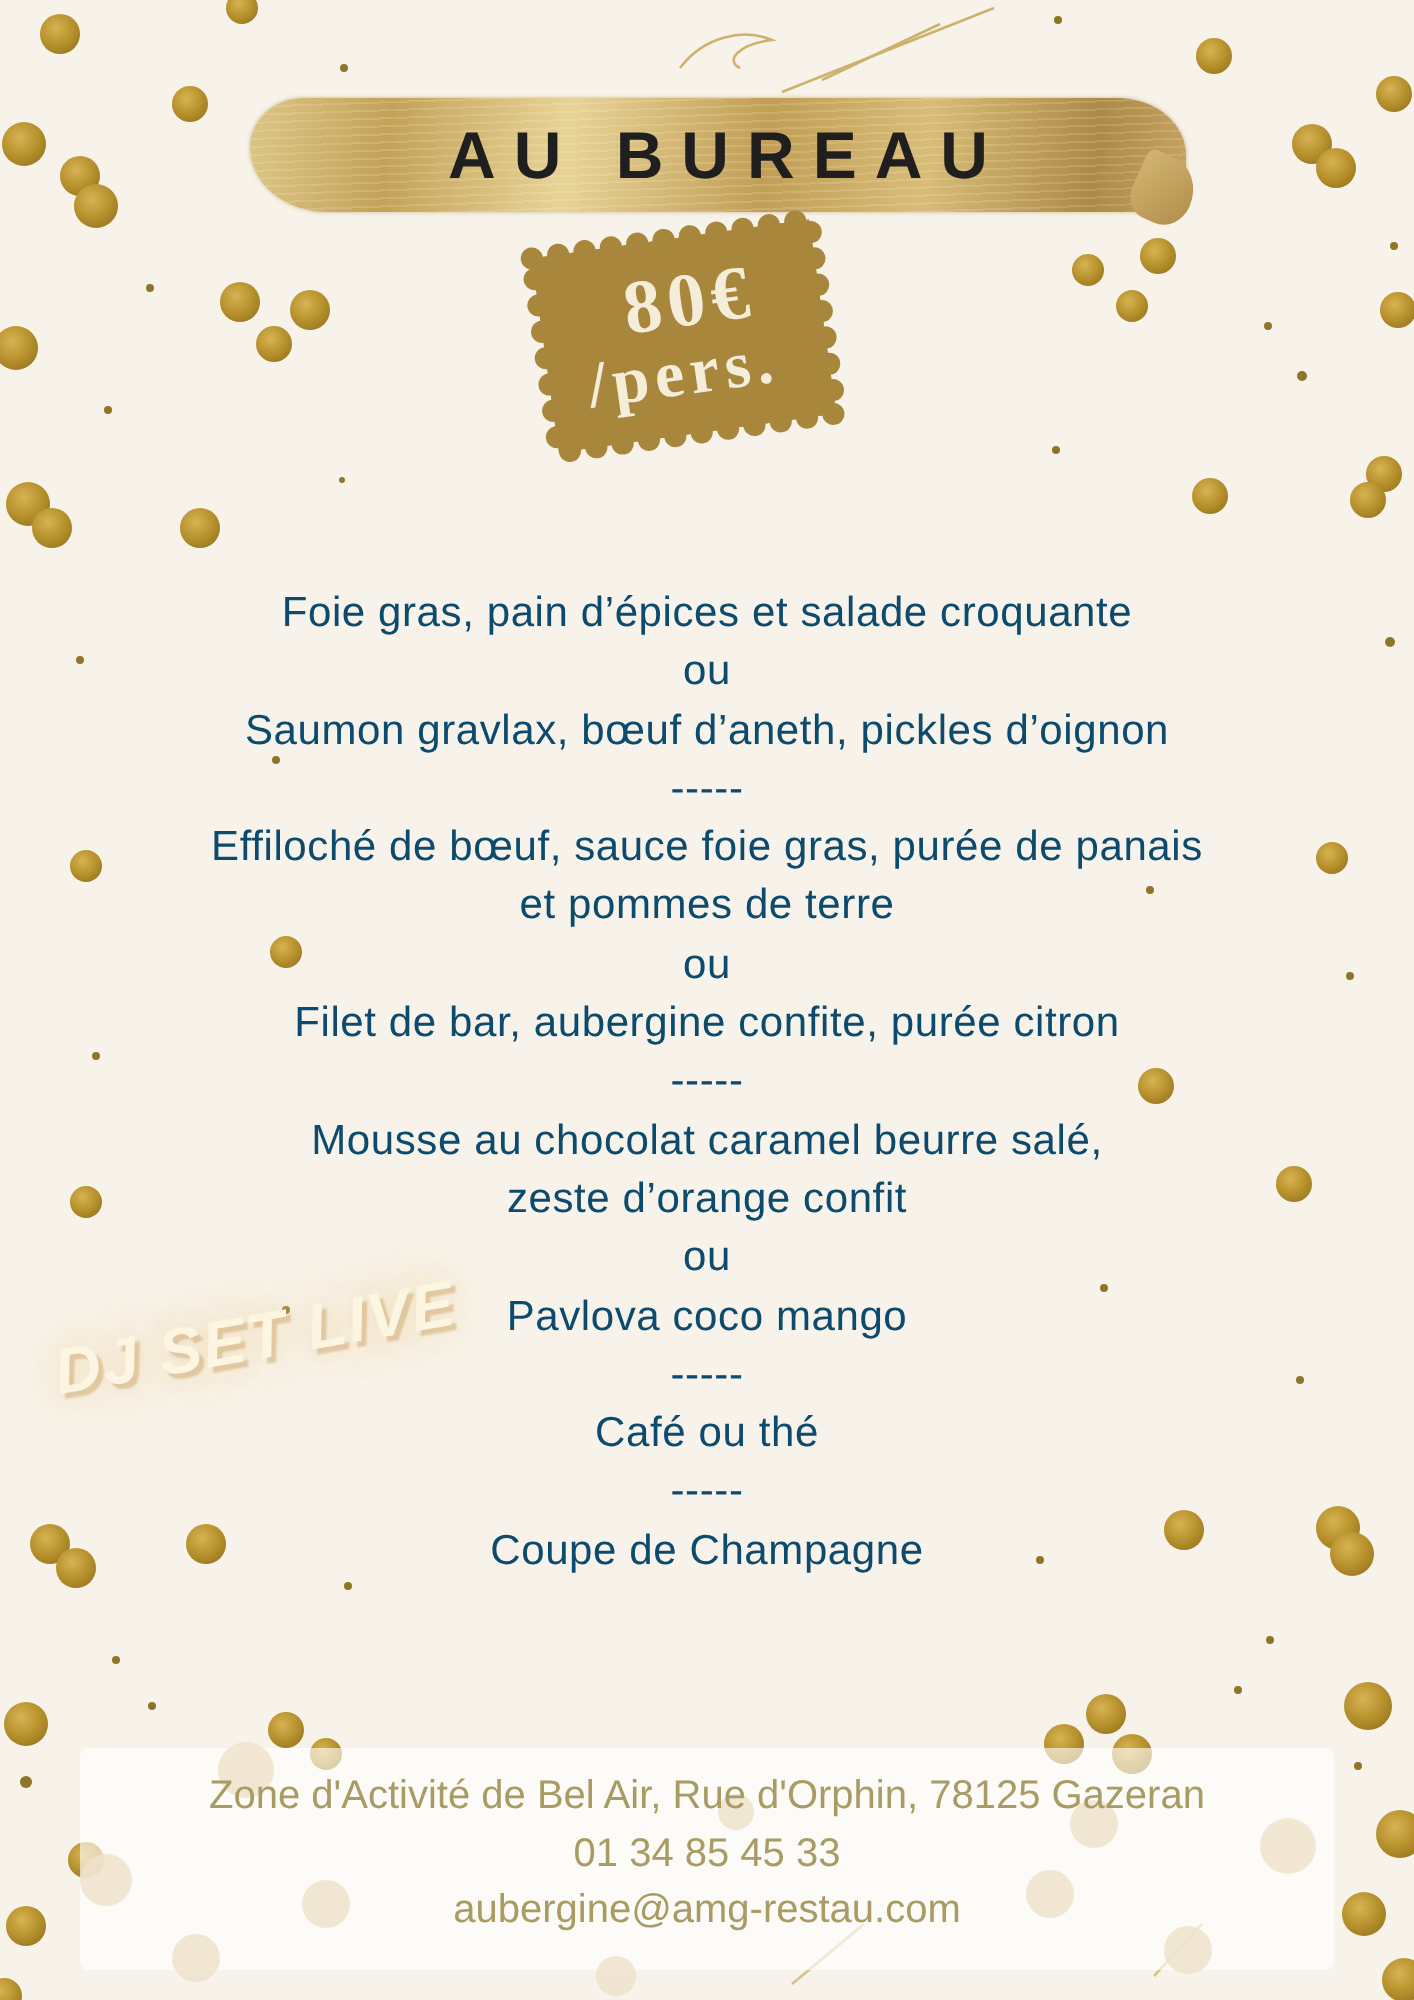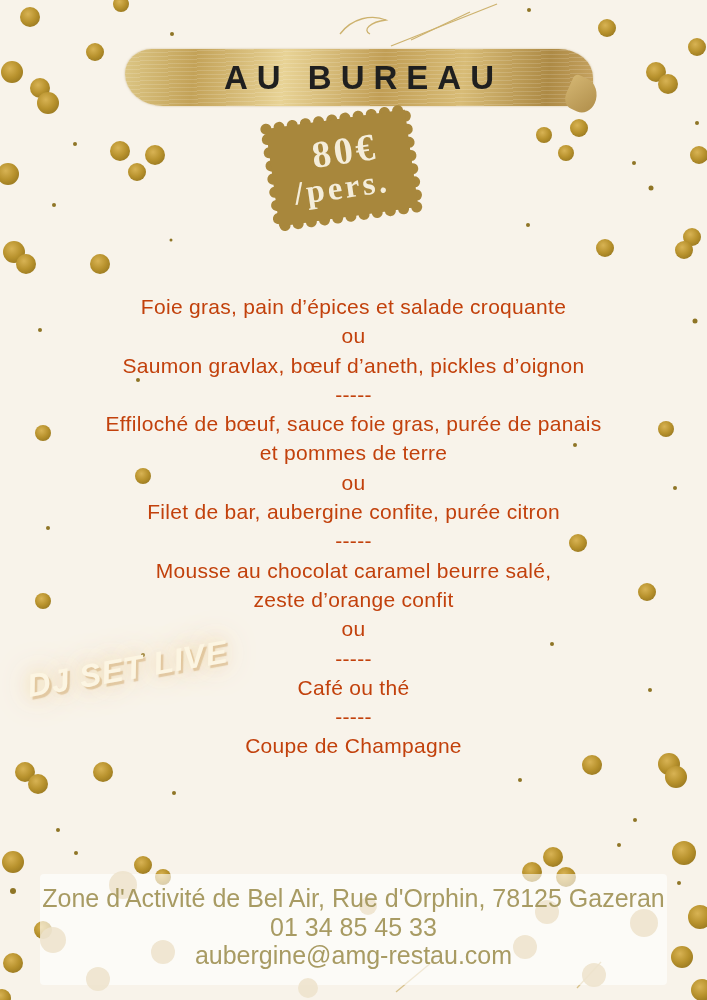--- a/index.html
+++ b/index.html
@@ -44,41 +44,41 @@
     display:flex;flex-direction:column;align-items:center;justify-content:center;
     font-family:"Liberation Serif", serif;font-weight:bold;color:#f4edda;
     line-height:1.02;
   }
   .stamp .price{font-size:38px;letter-spacing:3px;margin-left:10px;}
   .stamp .per{font-size:33px;letter-spacing:3px;margin-left:-6px;}
 
   
   .menu{
     position:absolute;left:0;top:292px;width:707px;z-index:3;
-    text-align:center;color:#c2410c;font-size:21px;line-height:29.3px;
+    text-align:center;color:#0c4a6e;font-size:21px;line-height:29.3px;
     letter-spacing:.3px;
   }
 
   
   .dj{
     position:absolute;left:26px;top:650px;width:210px;z-index:3;
     transform:rotate(-10deg);
     font-size:32px;font-weight:800;font-style:italic;letter-spacing:1px;
     color:#fcf5e2;white-space:nowrap;
     text-shadow:2px 3px 1px rgba(210,172,116,.55), 0 0 16px #f2ddb4, 0 0 34px rgba(242,221,180,.9);
   }
 
   
   .footer-box{
     position:absolute;left:40px;top:874px;width:627px;height:111px;z-index:1;
     background:rgba(255,255,255,.62);border-radius:4px;
   }
   .footer-text{
     position:absolute;left:40px;top:884px;width:627px;z-index:3;
-    text-align:center;color:#a89b63;font-size:25px;line-height:28.5px;
+    text-align:center;color:#a89b63;font-size:20px;line-height:28.5px;
   }
 </style>
 </head>
 <body>
 
 <svg id="confetti-back" class="layer" viewBox="0 0 707 1000">
   <defs>
     <radialGradient id="gg" cx="40%" cy="35%" r="75%">
       <stop offset="0%" stop-color="#d8b354"></stop>
       <stop offset="55%" stop-color="#b8922d"></stop>
@@ -211,20 +211,21 @@
   <div>Saumon gravlax, bœuf d’aneth, pickles d’oignon</div>
   <div>-----</div>
   <div>Effiloché de bœuf, sauce foie gras, purée de panais</div>
   <div>et pommes de terre</div>
   <div>ou</div>
   <div>Filet de bar, aubergine confite, purée citron</div>
   <div>-----</div>
   <div>Mousse au chocolat caramel beurre salé,</div>
   <div>zeste d’orange confit</div>
   <div>ou</div>
+  <div>Pavlova coco mango</div>
   <div>-----</div>
   <div>Café ou thé</div>
   <div>-----</div>
   <div>Coupe de Champagne</div>
 </div>
 
 <div class="dj">DJ SET LIVE</div>
 
 <div class="footer-text">
   <div>Zone d'Activité de Bel Air, Rue d'Orphin, 78125 Gazeran</div>

